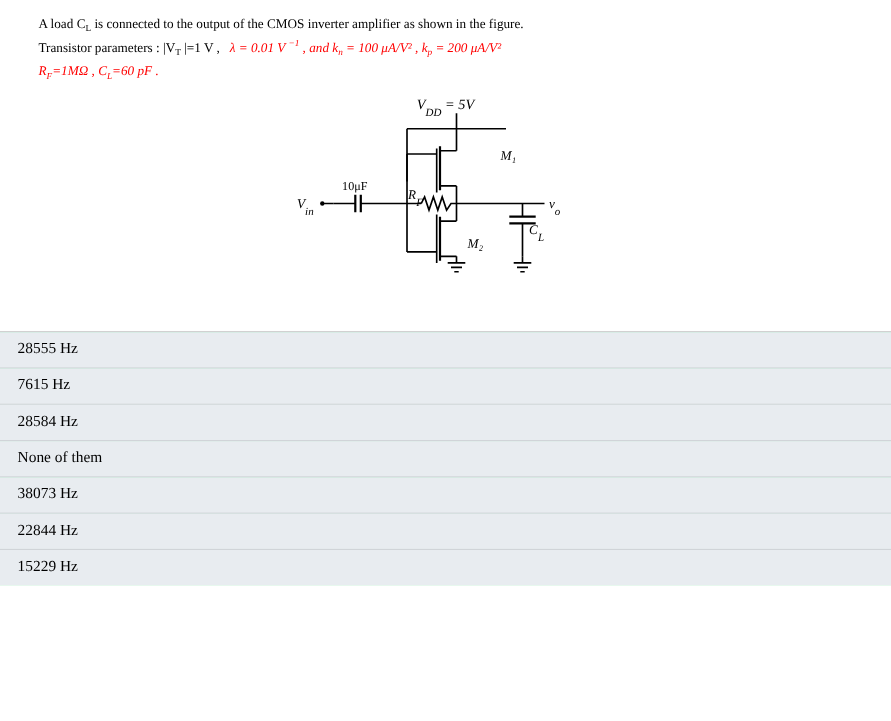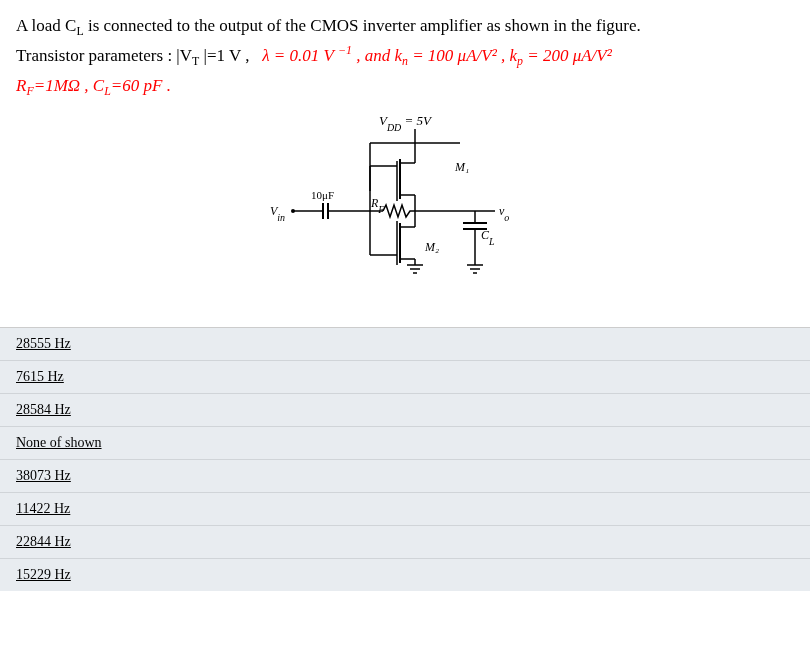--- a/index.html
+++ b/index.html
@@ -12,22 +12,23 @@
     }
 
     .question-area {
       padding: 12px 16px 10px 16px;
       background: #fff;
       border-bottom: 1px solid #ccc;
     }
 
     .question-text {
       line-height: 1.6;
-      font-size: 17px;
+      font-size: 12px;
       color: #000;
+      margin-left: 19px;
     }
 
     .question-text .red {
       color: red;
       font-weight: normal;
       font-style: italic;
     }
 
     .circuit-container {
       display: flex;
@@ -37,21 +38,20 @@
     }
 
     .circuit-svg {
       width: 380px;
       height: 200px;
     }
 
     .answers-area {
       background: #86efac;
       padding: 0;
-      text-decoration: underline;
     }
 
     .answer-row {
       padding: 8px 16px;
       font-size: 14px;
       color: #000;
       border-bottom: 1px solid #d0d4d8;
       cursor: pointer;
       background: #e8ecf0;
     }
@@ -165,27 +165,24 @@
   <div class="answer-row">
     <span>28555 Hz</span>
   </div>
   <div class="answer-row">
     <span>7615 Hz</span>
   </div>
   <div class="answer-row">
     <span>28584 Hz</span>
   </div>
   <div class="answer-row">
-    <span>None of shown</span>
+    <span>None of them</span>
   </div>
   <div class="answer-row">
     <span>38073 Hz</span>
-  </div>
-  <div class="answer-row">
-    <span>11422 Hz</span>
   </div>
   <div class="answer-row">
     <span>22844 Hz</span>
   </div>
   <div class="answer-row">
     <span>15229 Hz</span>
   </div>
 </div>
 
 </body></html>

